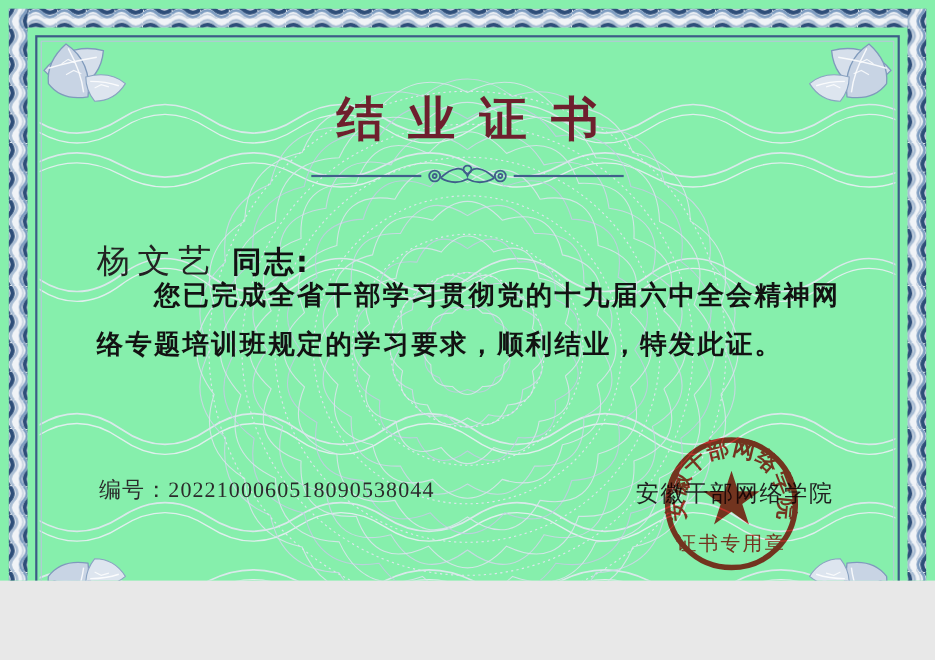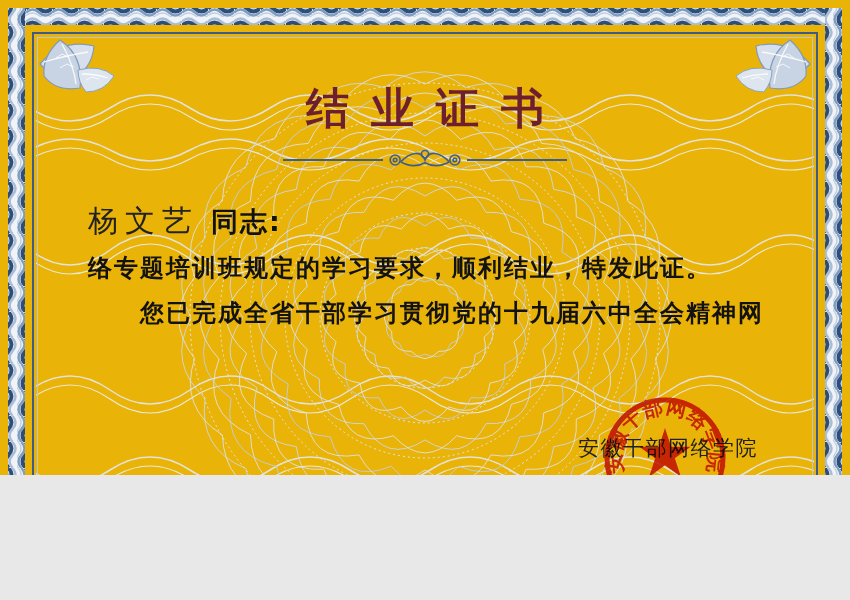--- a/index.html
+++ b/index.html
@@ -1,25 +1,25 @@
 <!DOCTYPE html>
 <html><head>
 <meta charset="utf-8">
 <style>
   html,body{margin:0;padding:0;background:#e8e8e8;}
-  .cert{position:relative;width:850px;height:475px;background:#eab308;overflow:hidden;
+  .cert{position:relative;width:850px;height:528px;background:#86efac;overflow:hidden;
         font-family:"Liberation Serif","DejaVu Serif",serif;}
   .deco{position:absolute;left:0;top:0;z-index:0;}
   .title{position:absolute;left:0;top:80px;width:100%;margin:0;text-align:center;z-index:2;
          font-size:43px;font-weight:700;color:#6e1f2d;letter-spacing:22px;text-indent:22px;}
   .divider{position:absolute;left:283px;top:146px;width:284px;height:28px;display:flex;
            align-items:center;z-index:2;}
   .dl{flex:1;height:2px;background:#3f5f8a;}
   .orn{width:76px;height:28px;flex:0 0 auto;margin:0 4px;}
-  .name-row{position:absolute;left:88px;top:201px;z-index:2;white-space:nowrap;}
+  .name-row{position:absolute;left:88px;top:217px;z-index:2;white-space:nowrap;}
   .name{font-size:30px;color:#222;letter-spacing:7px;font-family:"Liberation Serif","DejaVu Serif",serif;}
   .salutation{font-size:27px;font-weight:700;color:#111;margin-left:8px;letter-spacing:2px;
               font-family:"DejaVu Sans","Liberation Sans",sans-serif;}
   .body-text{position:absolute;left:88px;top:246px;width:700px;margin:0;z-index:2;
              font-family:"DejaVu Sans","Liberation Sans",sans-serif;font-weight:700;
              font-size:24px;color:#121212;line-height:45px;letter-spacing:2px;}
   .body-text .line{display:block;white-space:nowrap;}
   .body-text .l1{text-indent:52px;}
   .serial-row{position:absolute;left:90px;top:432px;z-index:2;white-space:nowrap;
               font-size:20px;color:#2b2b2b;letter-spacing:1px;}
@@ -136,24 +136,27 @@
     </svg>
     <span class="dl"></span>
   </div>
 
   <div class="name-row">
     <span class="name">杨文艺</span>
     <span class="salutation">同志:</span>
   </div>
 
   <p class="body-text">
+    <span class="line l1">您已完成全省干部学习贯彻党的十九届六中全会精神网</span>
     <span class="line l2">络专题培训班规定的学习要求，顺利结业，特发此证。</span>
-    <span class="line l1">您已完成全省干部学习贯彻党的十九届六中全会精神网</span>
   </p>
 
+  <div class="serial-row">
+    <span>编号：</span><span>2022100060518090538044</span>
+  </div>
 
   <div class="issue-block">
     <div class="issuer">安徽干部网络学院</div>
   </div>
 
   <svg class="seal" width="136" height="136" viewBox="0 0 136 136">
     <g opacity="0.93">
       <circle cx="68" cy="67" r="58" fill="none" stroke="#d6281e" stroke-width="5"></circle>
       <polygon fill="#d6281e" points="68,37 74.1,55.7 93.7,55.7 77.8,67.2 83.9,85.8 68,74.3 52.1,85.8 58.2,67.2 42.3,55.7 61.9,55.7"></polygon>
       <path id="sealarc" d="M26.7 82 A44 44 0 1 1 109.3 82" fill="none"></path>

